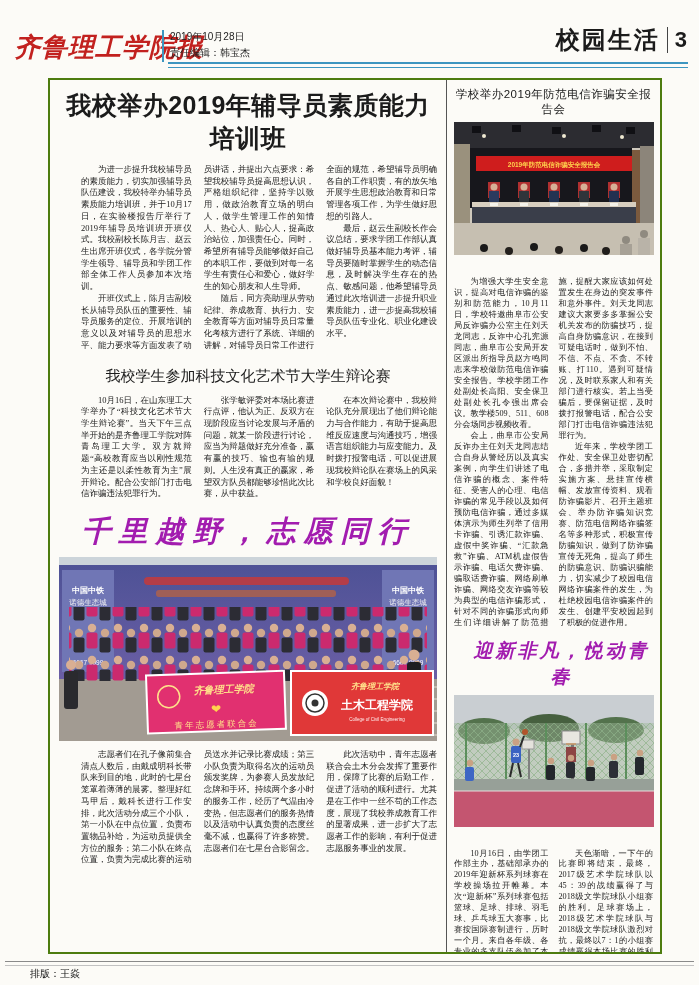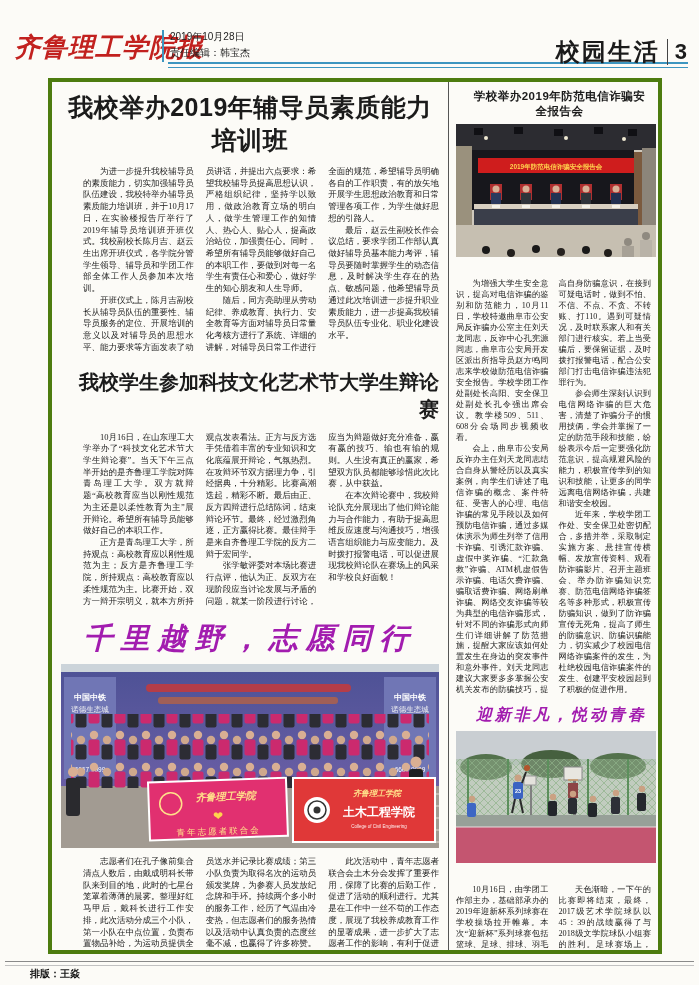--- a/index.html
+++ b/index.html
@@ -5,49 +5,49 @@
   html,body{margin:0;padding:0;background:#e9e9e9;}
   .page{position:relative;width:699px;height:985px;margin:0 auto;background:#fcfbf7;
         font-family:"Liberation Sans",sans-serif;color:#1b1b1b;overflow:hidden;}
   
   .masthead{position:absolute;left:14px;top:30px;font-family:"DejaVu Serif",serif;
             font-weight:bold;font-style:italic;font-size:26px;color:#c2211f;letter-spacing:1px;white-space:nowrap;}
   .head-vline{position:absolute;left:162px;top:30px;width:2px;height:32px;background:#3d96c0;}
   .date-block{position:absolute;left:170px;top:29px;font-size:10px;line-height:1.6;color:#222;}
   .header-rule{position:absolute;left:168px;top:62px;width:520px;height:3px;
                border-top:2px solid #3d96c0;border-bottom:1px solid #3d96c0;}
-  .section{position:absolute;right:12px;top:36px;display:flex;align-items:center;gap:7px;}
+  .section{position:absolute;right:12px;top:24px;display:flex;align-items:center;gap:7px;}
   .section-title{font-size:24px;font-weight:900;letter-spacing:2px;}
   .section-sep{width:1px;height:26px;background:#444;}
   .section-num{font-size:22px;font-weight:bold;}
   
   .content{position:absolute;left:48px;top:78px;width:614px;height:876px;
-           border:4px solid #4d7c0f;display:flex;background:#fcfbf7;box-sizing:border-box;}
+           border:2px solid #4d7c0f;display:flex;background:#fcfbf7;box-sizing:border-box;}
   .left-pane{width:396px;padding:6px 9px 4px 9px;box-sizing:border-box;overflow:hidden;}
   .mid-divider{width:1px;background:#555;}
   .right-pane{flex:1;padding:5px 7px 4px 7px;box-sizing:border-box;overflow:hidden;}
   
   .h-main{font-size:25px;font-weight:900;text-align:center;letter-spacing:0.5px;margin:3px 0 0 0;}
-  .h-second{font-size:20px;font-weight:700;text-align:right;margin:15px 0 0 0;}
-  .h-right{font-size:11.5px;font-weight:700;text-align:center;margin:2px 0 4px 12px;letter-spacing:0.5px;}
+  .h-second{font-size:15px;font-weight:400;text-align:center;margin:15px 0 0 0;}
+  .h-right{font-size:11.5px;font-weight:400;text-align:center;margin:2px 0 4px 0;letter-spacing:0.5px;}
   .h-callig{font-family:"DejaVu Serif",serif;font-weight:900;font-style:italic;text-align:center;color:#a21caf;}
   .h-callig.big{font-size:29px;letter-spacing:8px;margin:12px 0 4px 0;}
-  .h-callig.small{font-size:16px;letter-spacing:3px;margin:9px 0 3px 16px;font-style:italic;}
+  .h-callig.small{font-size:19px;letter-spacing:3px;margin:9px 0 3px 16px;font-style:italic;}
   
   .body3{column-count:3;column-gap:12px;font-family:"Liberation Serif",serif;
          font-size:8.5px;line-height:1.38;text-align:justify;margin-top:9px;margin-left:22px;}
   .body2{column-count:2;column-gap:10px;font-family:"Liberation Serif",serif;
          font-size:8.2px;line-height:1.34;text-align:justify;margin-top:22px;}
   .body3 p,.body2 p{margin:0;text-indent:2em;}
   
   svg.photo{display:block;margin:5px auto 0 auto;background:#ddd;}
   
   .bottom-rule{position:absolute;left:5px;top:961px;width:689px;height:3px;
                border-top:1px solid #8a8a8a;border-bottom:1px solid #c2c2c2;}
-  .footer{position:absolute;left:30px;top:967px;font-size:10px;font-weight:bold;color:#111;}
+  .footer{position:absolute;left:30px;top:967px;font-size:10px;font-weight:normal;color:#111;}
 </style>
 </head>
 <body>
 
 <div class="page">
 
   <div class="masthead">齐鲁理工学院报</div>
   <div class="head-vline"></div>
   <div class="date-block">
     <div>2019年10月28日</div>
@@ -70,22 +70,21 @@
             <p>为进一步提升我校辅导员的素质能力，切实加强辅导员队伍建设，我校特举办辅导员素质能力培训班，并于10月17日，在实验楼报告厅举行了2019年辅导员培训班开班仪式。我校副校长陈月吉、赵云生出席开班仪式，各学院分管学生领导、辅导员和学团工作部全体工作人员参加本次培训。</p>
             <p>开班仪式上，陈月吉副校长从辅导员队伍的重要性、辅导员服务的定位、开展培训的意义以及对辅导员的思想水平、能力要求等方面发表了动员讲话，并提出六点要求：希望我校辅导员提高思想认识，严格组织纪律，坚持学以致用，做政治教育立场的明白人，做学生管理工作的知情人、热心人、贴心人，提高政治站位，加强责任心。同时，希望所有辅导员能够做好自己的本职工作，要做到对每一名学生有责任心和爱心，做好学生的知心朋友和人生导师。</p>
             <p>随后，同方亮助理从劳动纪律、养成教育、执行力、安全教育等方面对辅导员日常量化考核方进行了系统、详细的讲解，对辅导员日常工作进行全面的规范，希望辅导员明确各自的工作职责，有的放矢地开展学生思想政治教育和日常管理各项工作，为学生做好思想的引路人。</p>
             <p>最后，赵云生副校长作会议总结，要求学团工作部认真做好辅导员基本能力考评，辅导员要随时掌握学生的动态信息，及时解决学生存在的热点、敏感问题，他希望辅导员通过此次培训进一步提升职业素质能力，进一步提高我校辅导员队伍专业化、职业化建设水平。</p>
           </div>
       </section>
 
       <section>
         <h2 class="h-second">我校学生参加科技文化艺术节大学生辩论赛</h2>
         <div class="body3">
-            <p>10月16日，在山东理工大学举办了“科技文化艺术节大学生辩论赛”。当天下午三点半开始的是齐鲁理工学院对阵青岛理工大学。双方就辩题“高校教育应当以刚性规范为主还是以柔性教育为主”展开辩论。希望所有辅导员能够做好自己的本职工作。</p>
-            <p>正方是青岛理工大学，所持观点：高校教育应以刚性规范为主；反方是齐鲁理工学院，所持观点：高校教育应以柔性规范为主。比赛开始，双方一辩开宗明义，就本方所持观点发表看法。正方与反方选手凭借着丰富的专业知识和文化底蕴展开辩论，气氛热烈。在攻辩环节双方据理力争，引经据典，十分精彩。比赛高潮迭起，精彩不断。最后由正、反方四辩进行总结陈词，结束辩论环节。最终，经过激烈角逐，正方赢得比赛。最佳辩手是来自齐鲁理工学院的反方二辩于宏同学。</p>
+            <p>10月16日，在山东理工大学举办了“科技文化艺术节大学生辩论赛”。当天下午三点半开始的是齐鲁理工学院对阵青岛理工大学。双方就辩题“高校教育应当以刚性规范为主还是以柔性教育为主”展开辩论。配合公安部门打击电信诈骗违法犯罪行为。</p>
             <p>张学敏评委对本场比赛进行点评，他认为正、反双方在现阶段应当讨论发展与矛盾的问题，就某一阶段进行讨论，应当为辩题做好充分准备，赢有赢的技巧、输也有输的规则。人生没有真正的赢家，希望双方队员都能够珍惜此次比赛，从中获益。</p>
             <p>在本次辩论赛中，我校辩论队充分展现出了他们辩论能力与合作能力，有助于提高思维反应速度与沟通技巧，增强语言组织能力与应变能力。及时拨打报警电话，可以促进展现我校辩论队在赛场上的风采和学校良好面貌！</p>
           </div>
       </section>
 
       <section>
         <h2 class="h-callig big">千里越野，志愿同行</h2>
 
         <svg class="photo" width="378" height="184" viewBox="0 0 378 184">
           <defs>
@@ -211,21 +210,20 @@
             <circle cx="172" cy="118" r="4" fill="#8f8a80"></circle>
               <rect x="166" y="122" width="12" height="11" fill="#a7a196"></rect>
             <circle cx="190" cy="112" r="4" fill="#8f8a80"></circle>
               <rect x="184" y="116" width="12" height="17" fill="#b9b3a8"></rect>
           </g>
         </svg>
 
         <div class="body2">
             <p>为增强大学生安全意识，提高对电信诈骗的鉴别和防范能力，10月11日，学校特邀曲阜市公安局反诈骗办公室主任刘天龙同志，反诈中心孔宪源同志，曲阜市公安局开发区派出所指导员赵方鸣同志来学校做防范电信诈骗安全报告。学校学团工作处副处长高阳、安全保卫处副处长孔令强出席会议。教学楼509、511、608分会场同步视频收看。</p>
             <p>会上，曲阜市公安局反诈办主任刘天龙同志结合自身从警经历以及真实案例，向学生们讲述了电信诈骗的概念、案件特征、受害人的心理、电信诈骗的常见手段以及如何预防电信诈骗，通过多媒体演示为师生列举了信用卡诈骗、引诱汇款诈骗、虚假中奖诈骗、“汇款急救”诈骗、ATM机虚假告示诈骗、电话欠费诈骗、骗取话费诈骗、网络刷单诈骗、网络交友诈骗等较为典型的电信诈骗形式，针对不同的诈骗形式向师生们详细讲解了防范措施，提醒大家应该如何处置发生在身边的突发事件和意外事件。刘天龙同志建议大家要多多掌握公安机关发布的防骗技巧，提高自身防骗意识，在接到可疑电话时，做到不怕、不信、不点、不贪、不转账、打110。遇到可疑情况，及时联系家人和有关部门进行核实。若上当受骗后，要保留证据，及时拨打报警电话，配合公安部门打击电信诈骗违法犯罪行为。</p>
-            <p>参会师生深刻认识到电信网络诈骗的巨大危害，清楚了诈骗分子的惯用技俩，学会并掌握了一定的防范手段和技能，纷纷表示今后一定要强化防范意识，提高规避风险的能力，积极宣传学到的知识和技能，让更多的同学远离电信网络诈骗，共建和谐安全校园。</p>
             <p>近年来，学校学团工作处、安全保卫处密切配合，多措并举，采取制定实施方案、悬挂宣传横幅、发放宣传资料、观看防诈骗影片、召开主题班会、举办防诈骗知识竞赛、防范电信网络诈骗签名等多种形式，积极宣传防骗知识，做到了防诈骗宣传无死角，提高了师生的防骗意识、防骗识骗能力，切实减少了校园电信网络诈骗案件的发生，为杜绝校园电信诈骗案件的发生、创建平安校园起到了积极的促进作用。</p>
           </div>
       </section>
 
       <section>
         <h2 class="h-callig small">迎新非凡，悦动青春</h2>
 
         <svg class="photo" width="200" height="132" viewBox="0 0 200 132">
           <defs>
             <pattern id="fence" width="8" height="8" patternUnits="userSpaceOnUse">

